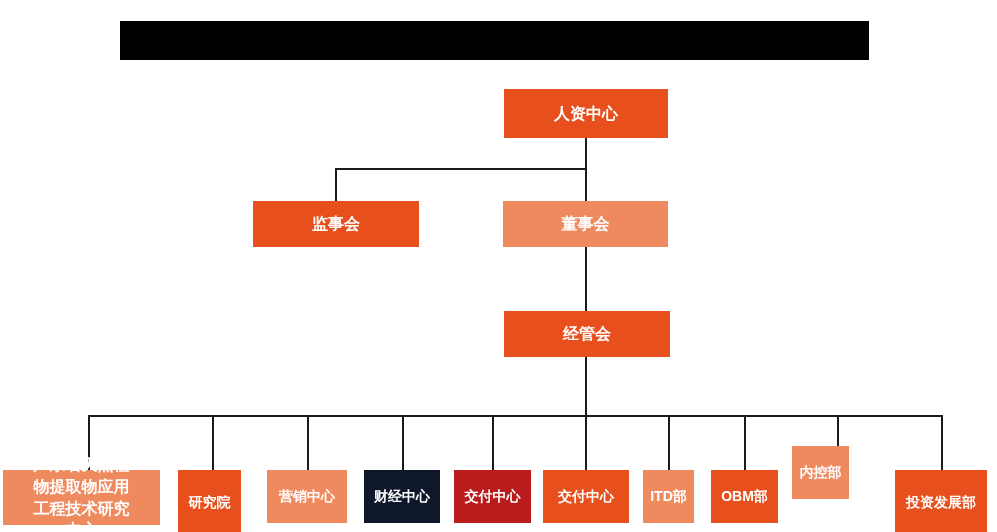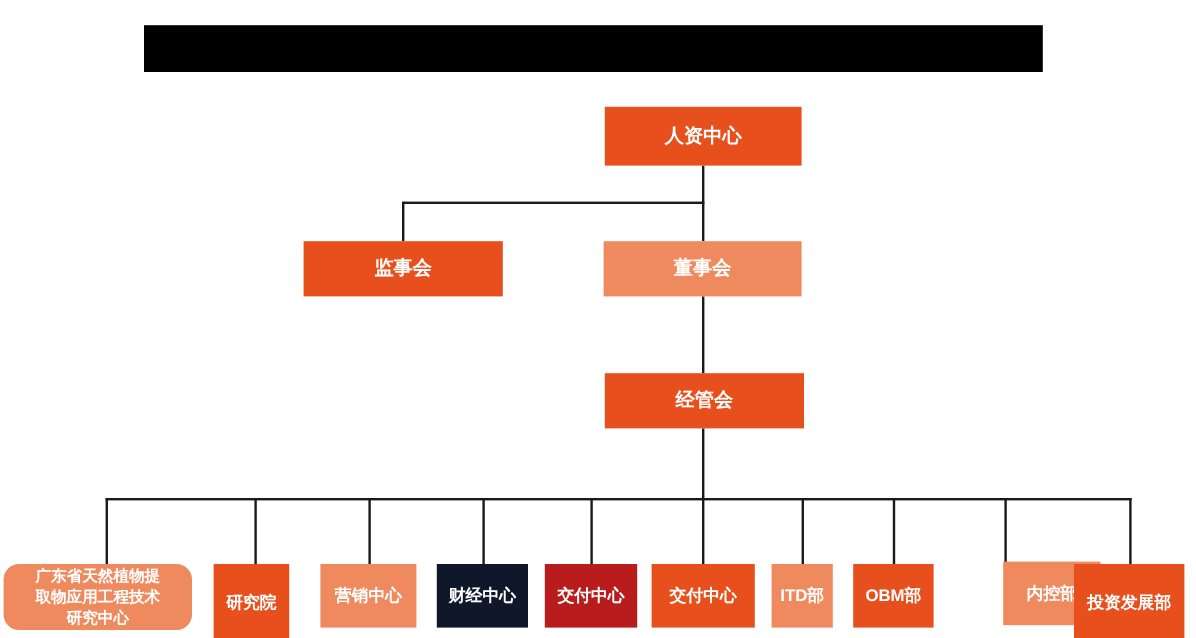--- a/index.html
+++ b/index.html
@@ -22,21 +22,21 @@
     display: flex;
     align-items: center;
     justify-content: center;
     text-align: center;
     color: #ffffff;
     font-weight: 700;
     font-size: 16px;
     line-height: 1.35;
   }
   .node.small { font-size: 14px; }
-  .node.tiny  { font-size: 13px; padding: 0 26px; border-radius: 13px; }
+  .node.tiny  { font-size: 16px; padding: 0 26px; }
   .line {
     position: absolute;
     background: #1a1a1a;
   }
 </style>
 </head>
 <body>
 
 <div class="canvas">
 
@@ -67,16 +67,16 @@
   <div class="node" style="left: 504px; top: 311px; width: 166px; height: 46px; background: rgb(231, 80, 28);">经管会</div>
 
   <div class="node tiny" style="left: 3px; top: 470px; width: 157px; height: 55px; background: rgb(239, 138, 95);">广东省天然植物提取物应用工程技术研究中心</div>
   <div class="node small" style="left: 178px; top: 470px; width: 63px; height: 64px; background: rgb(231, 80, 28);">研究院</div>
   <div class="node small" style="left: 267px; top: 470px; width: 80px; height: 53px; background: rgb(239, 138, 95);">营销中心</div>
   <div class="node small" style="left: 364px; top: 470px; width: 76px; height: 53px; background: #0f172a;">财经中心</div>
   <div class="node small" style="left: 454px; top: 470px; width: 77px; height: 53px; background: #b91c1c;">交付中心</div>
   <div class="node small" style="left: 543px; top: 470px; width: 86px; height: 53px; background: rgb(231, 80, 28);">交付中心</div>
   <div class="node small" style="left: 643px; top: 470px; width: 51px; height: 53px; background: rgb(239, 138, 95);">ITD部</div>
   <div class="node small" style="left: 711px; top: 470px; width: 67px; height: 53px; background: rgb(231, 80, 28);">OBM部</div>
-  <div class="node small" style="left: 792px; top: 468px; width: 81px; height: 53px; background: rgb(239, 138, 95); margin-left: 44px;">内控部</div>
+  <div class="node small" style="left: 792px; top: 446px; width: 57px; height: 53px; background: rgb(239, 138, 95);">内控部</div>
   <div class="node small" style="left: 895px; top: 470px; width: 92px; height: 64px; background: rgb(231, 80, 28);">投资发展部</div>
 
 </div>
 
 </body></html>

